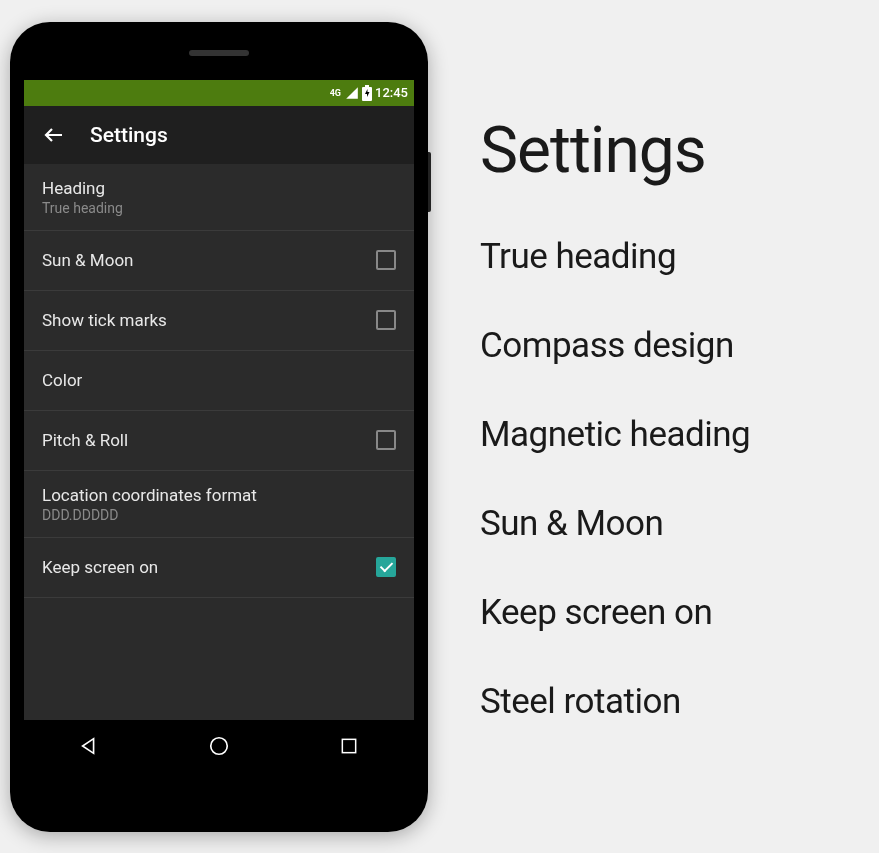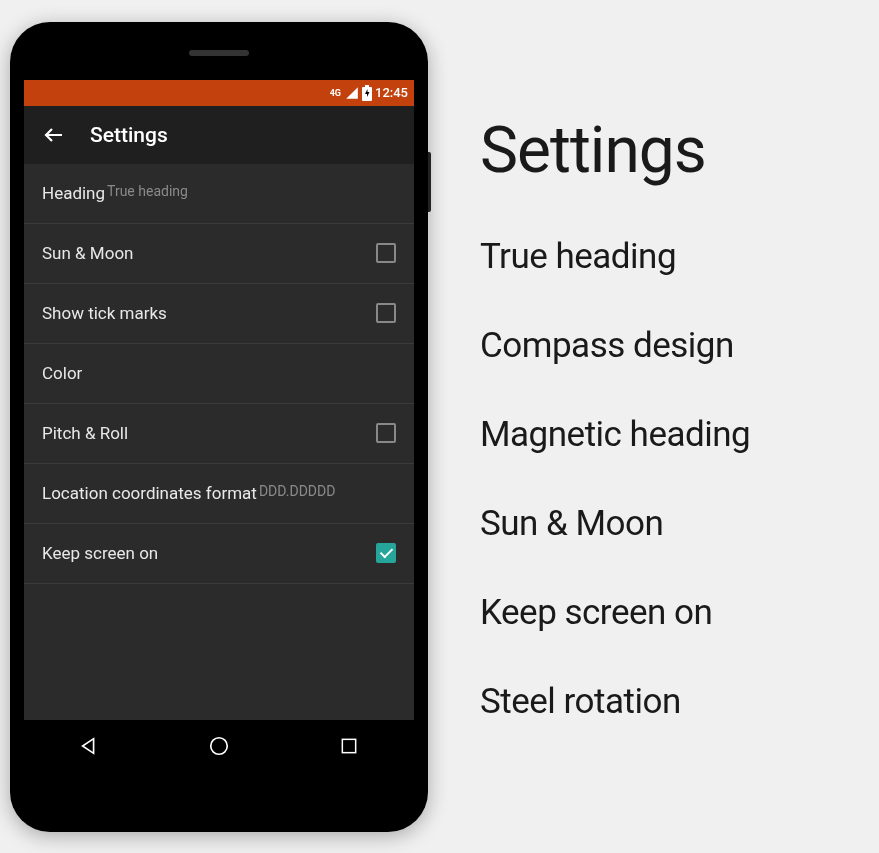--- a/index.html
+++ b/index.html
@@ -39,21 +39,21 @@
     .phone-screen {
       width: 100%;
       height: 100%;
       background: #2b2b2b;
       overflow: hidden;
       display: flex;
       flex-direction: column;
     }
     .status-bar {
       height: 26px;
-      background: #c2410c;
+      background: #4d7c0f;
       display: flex;
       justify-content: flex-end;
       align-items: center;
       padding: 0 6px;
       gap: 3px;
       color: #fff;
       font-size: 13px;
       font-weight: 500;
     }
     .status-4g {
@@ -94,21 +94,21 @@
       display: flex;
       align-items: center;
       padding: 14px 18px;
       border-bottom: 1px solid rgba(255,255,255,0.08);
       cursor: pointer;
       min-height: 60px;
     }
     .setting-text {
       flex: 1;
       display: flex;
-      flex-direction: row;
+      flex-direction: column;
       gap: 2px;
     }
     .setting-title {
       color: #e8e8e8;
       font-size: 17px;
       font-weight: 400;
     }
     .setting-subtitle {
       color: #8a8a8a;
       font-size: 14px;

